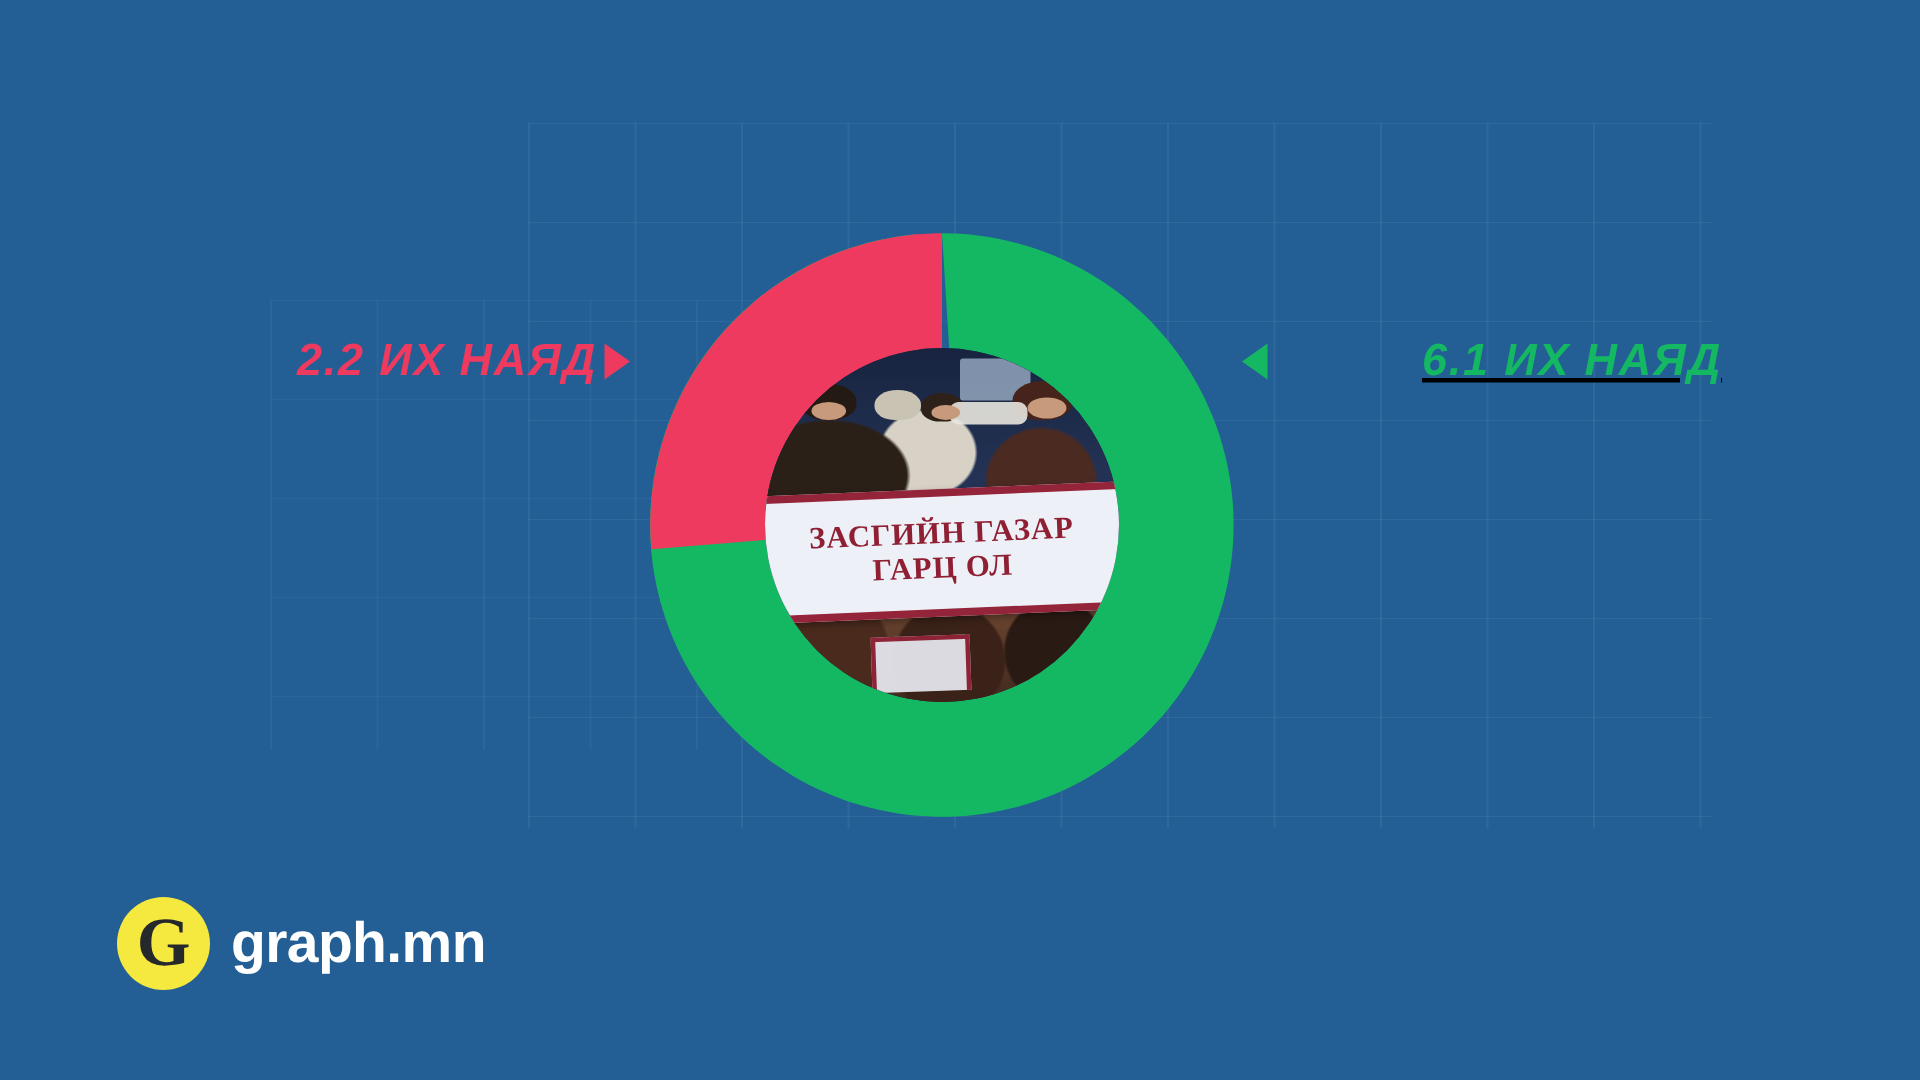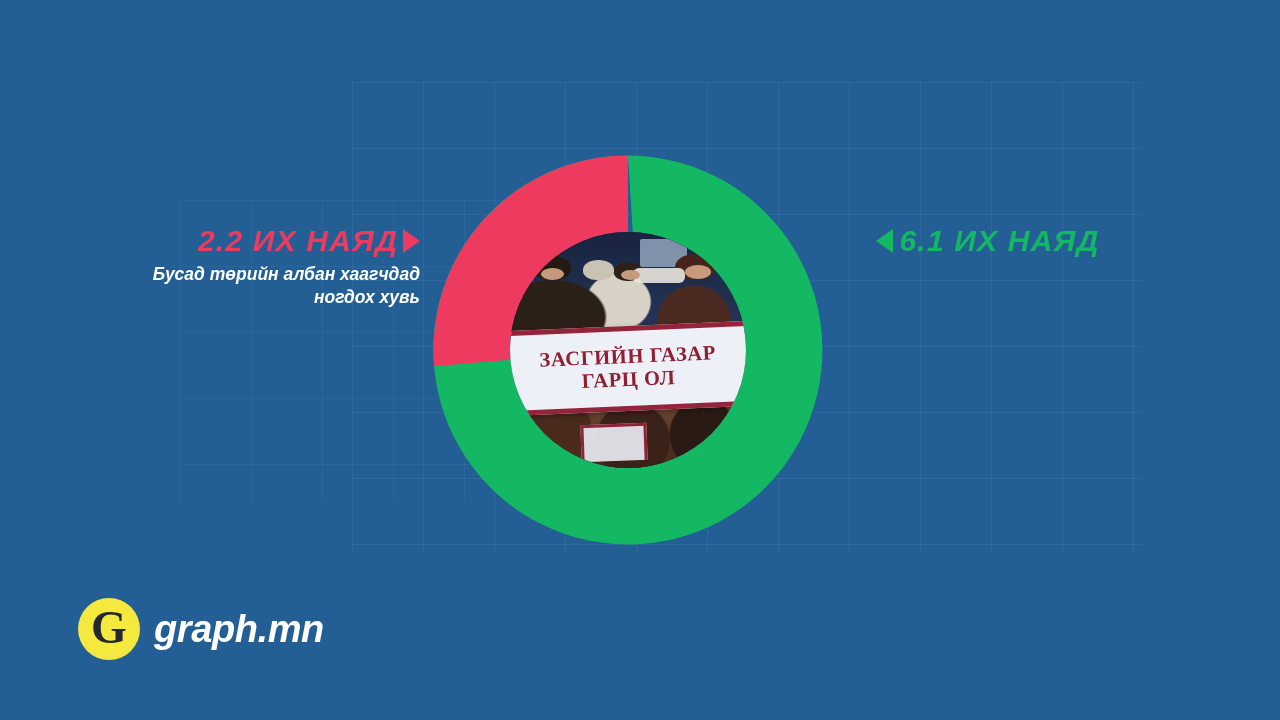--- a/index.html
+++ b/index.html
@@ -142,26 +142,26 @@
   }
   .ph-bottom-white {
     position: absolute; left: 30%; bottom: 12%; width: 28%; height: 60%;
     background: #e9e9f1; opacity:.93; transform: rotate(-2deg);
     border: 3px solid #93243a; border-bottom:none;
   }
 
   
   .label { position: absolute; }
 
-  .label-left { left: 110px; top: 224px; width: 310px; text-align: right; }
+  .label-left { left: 110px; top: 224px; width: 310px; text-align: left; }
   .label-right { left: 828px; top: 224px; width: 320px; text-align: left; }
 
   .value-row { display: flex; align-items: center; gap: 2px; }
   .label-left .value-row { justify-content: flex-end; }
-  .label-right .value-row { justify-content: center; }
+  .label-right .value-row { justify-content: space-between; text-decoration: underline; }
 
   .value-text {
     font-size: 30px;
     font-weight: 700;
     font-style: italic;
     letter-spacing: 1.2px;
     line-height: 1.1;
     white-space: nowrap;
   }
   .value-left { color: #ee3a5f; }
@@ -206,21 +206,20 @@
     font-weight: 700;
     font-size: 46px;
     line-height: 1;
     margin-top: -3px;
   }
   .logo-text {
     color: #ffffff;
     font-size: 38px;
     font-weight: 700;
     letter-spacing: -0.4px;
-    font-style: italic;
   }
 </style>
 </head>
 <body>
 
 <div id="canvas">
 
   <div class="grid-overlay"></div>
   <div class="grid-overlay-2"></div>
 
@@ -269,21 +268,20 @@
         <div class="ph-banner-line">ГАРЦ ОЛ</div>
       </div>
     </div>
   </div>
 
   <div class="label label-left">
     <div class="value-row">
       <span class="value-text value-left">2.2 ИХ НАЯД</span>
       <span class="tri tri-right"></span>
     </div>
-    <div class="desc">Бусад төрийн албан хаагчдад ногдох хувь</div>
   </div>
 
   <div class="label label-right">
     <div class="value-row">
       <span class="tri tri-left"></span>
       <span class="value-text value-right">6.1 ИХ НАЯД</span>
     </div>
   </div>
 
   <div class="logo">

